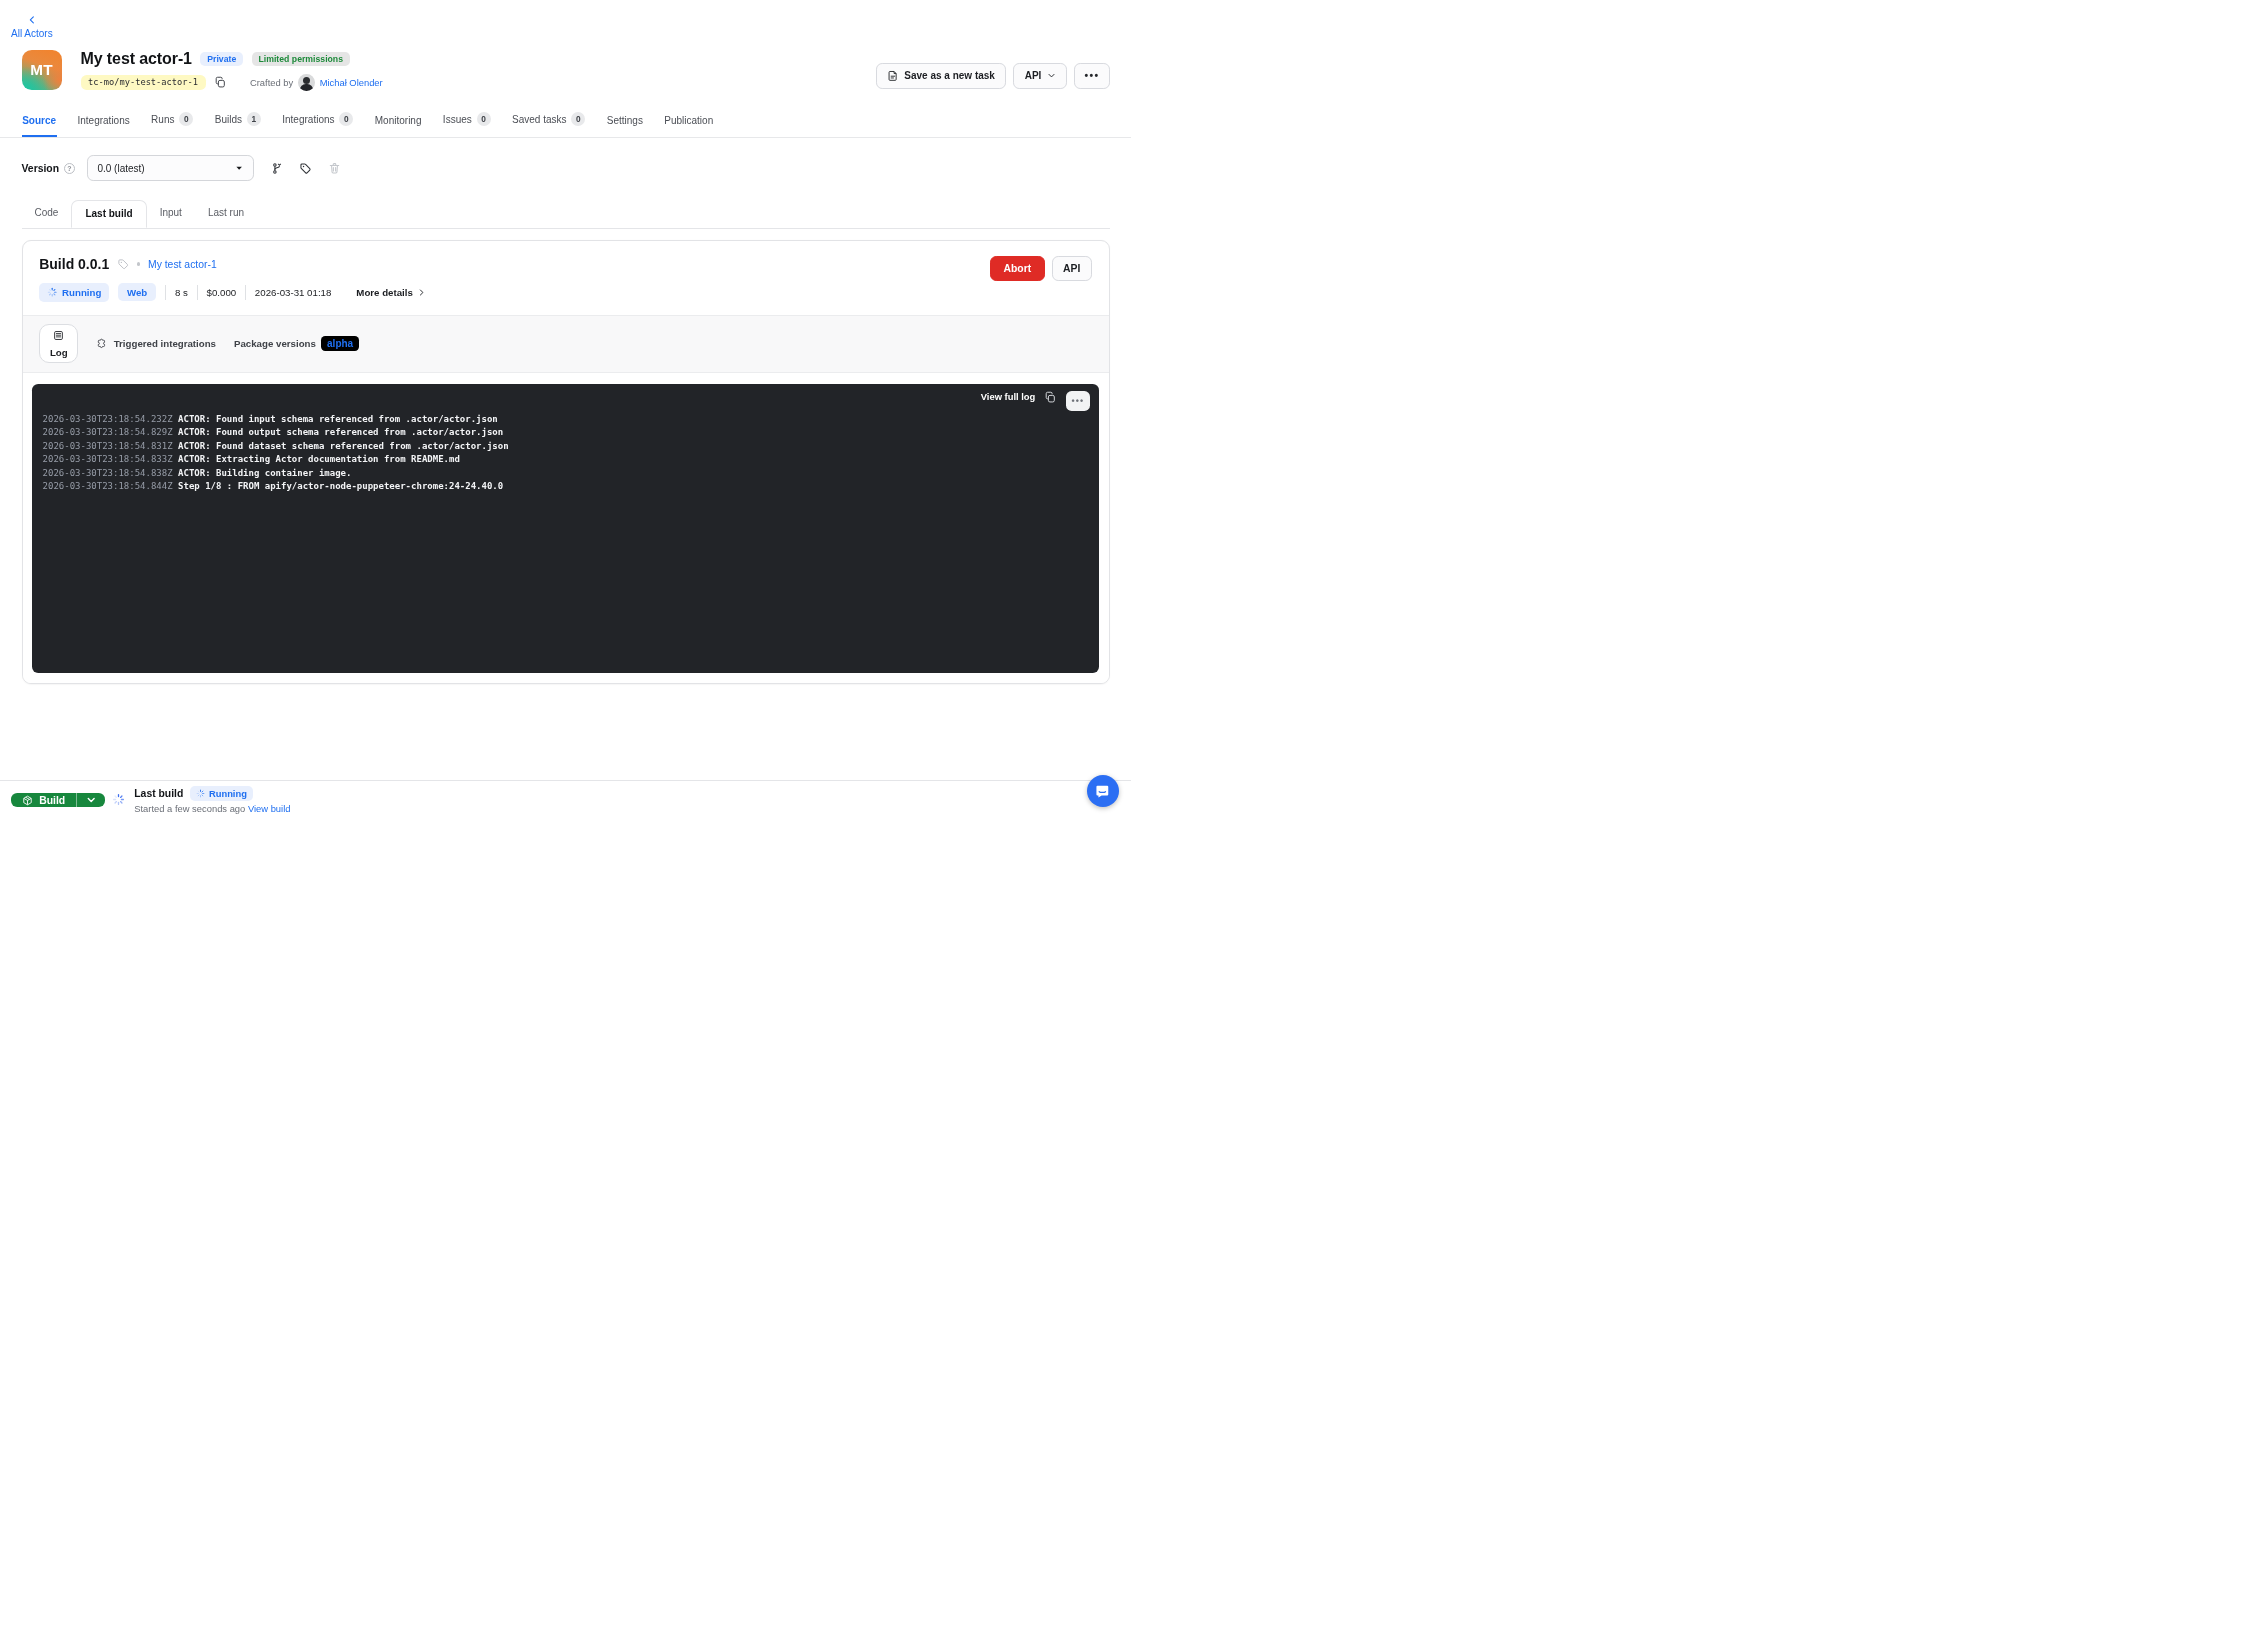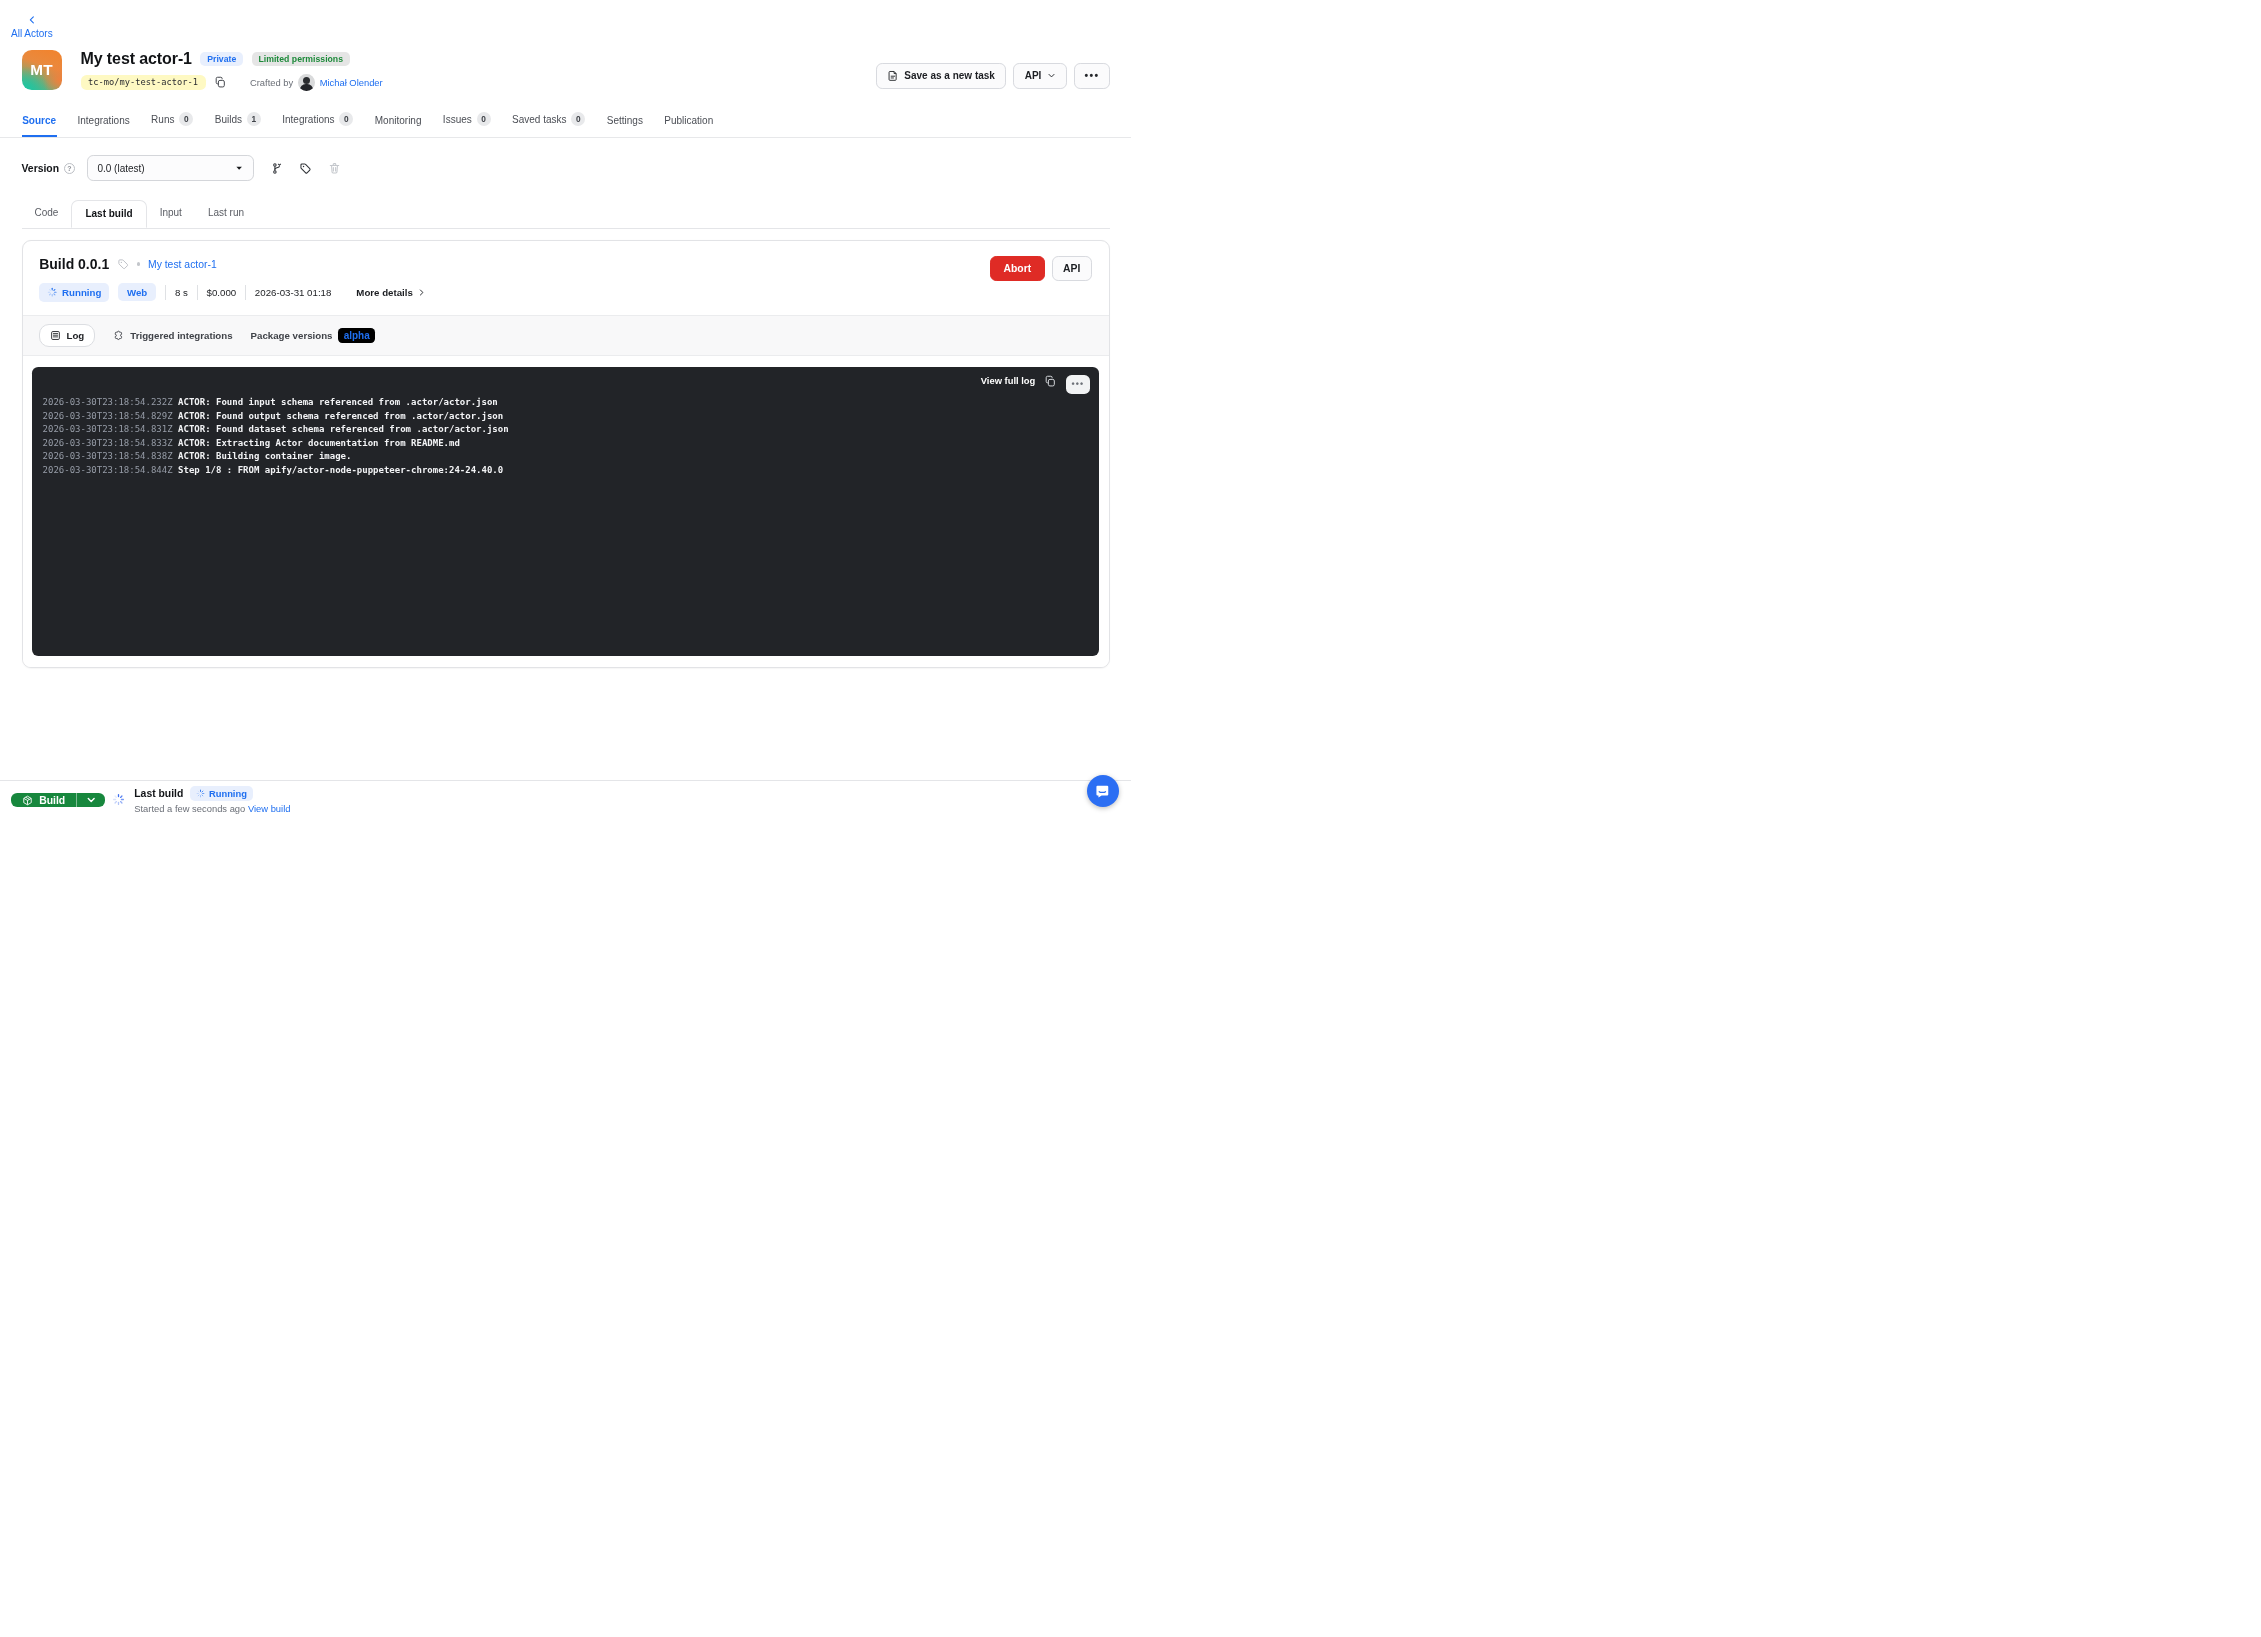--- a/index.html
+++ b/index.html
@@ -65,21 +65,21 @@
   .meta-row { display:flex; align-items:center; gap:9px; margin-top:11px; }
   .pill { display:flex; align-items:center; gap:4.9px; background:#e8effd; color:#1f6ff0; font-size:9.7px; font-weight:600; border-radius:4.9px; padding:4.2px 7.6px; line-height:1; }
   .vsep { width:0.7px; height:15.3px; background:#dfe1e4; }
   .meta-text { font-size:9.7px; color:#1c1e22; font-weight:500; }
   .more-details { display:flex; align-items:center; gap:4.2px; font-size:9.7px; font-weight:600; color:#1c1e22; margin-left:16px; cursor:pointer; }
   .card-actions { display:flex; gap:7px; }
   .btn-danger { background:#df2b25; border:0.7px solid #df2b25; color:#fff; border-radius:6.2px; height:25px; padding:0 12.5px; font-size:10.4px; font-weight:600; display:flex; align-items:center; cursor:pointer; }
   .btn-plain { background:#fbfbfc; border:0.7px solid #d8dadf; color:#1c1e22; border-radius:6.2px; height:25px; padding:0 10.4px; font-size:10.4px; font-weight:600; display:flex; align-items:center; cursor:pointer; }
 
   .card-toolbar { background:#f8f8f9; border-top:0.7px solid #ebecee; border-bottom:0.7px solid #ebecee; padding:8.3px 16.7px; display:flex; align-items:center; gap:18px; }
-  .log-btn { display:flex; align-items:center; gap:5.6px; background:#fff; border:0.7px solid #dcdee2; border-radius:10px; padding:4.9px 9.7px; font-size:9.7px; font-weight:700; color:#1c1e22; cursor:pointer; }
+  .log-btn { display:flex; align-items:center; gap:5.6px; background:#fff; border:0.7px solid #dcdee2; border-radius:10px; padding:4.9px 9.7px; font-size:9.7px; font-weight:700; color:#1c1e22; cursor:pointer;flex-direction:column; }
   .toolbar-item { display:flex; align-items:center; gap:5.6px; font-size:9.7px; font-weight:600; color:#3f4248; cursor:pointer; }
   .alpha-badge { background:#000000; color:#1f6ff0; font-size:10px; font-weight:600; padding:2.1px 5.6px; border-radius:4.2px; cursor:pointer; }
 
   .log-wrap { padding:11px 9.7px 10.4px; background:#fff; }
   .terminal { background:#222428; border-radius:6.2px; height:289px; position:relative; padding:29px 11px 0 10.4px; }
   .term-controls { position:absolute; top:7.6px; right:9px; display:flex; gap:9px; }
   .view-full-log { color:#fff; font-size:9.4px; font-weight:600; cursor:pointer; }
   .term-more { width:24px; height:19.4px; background:#f2f3f4; border-radius:5.6px; display:flex; align-items:center; justify-content:center; cursor:pointer; }
   .term-more .dots { color:#6d7178; font-size:9px; letter-spacing:1px; }
   .log-line { font-family:"DejaVu Sans Mono", monospace; font-size:9px; line-height:13.5px; white-space:pre; }

